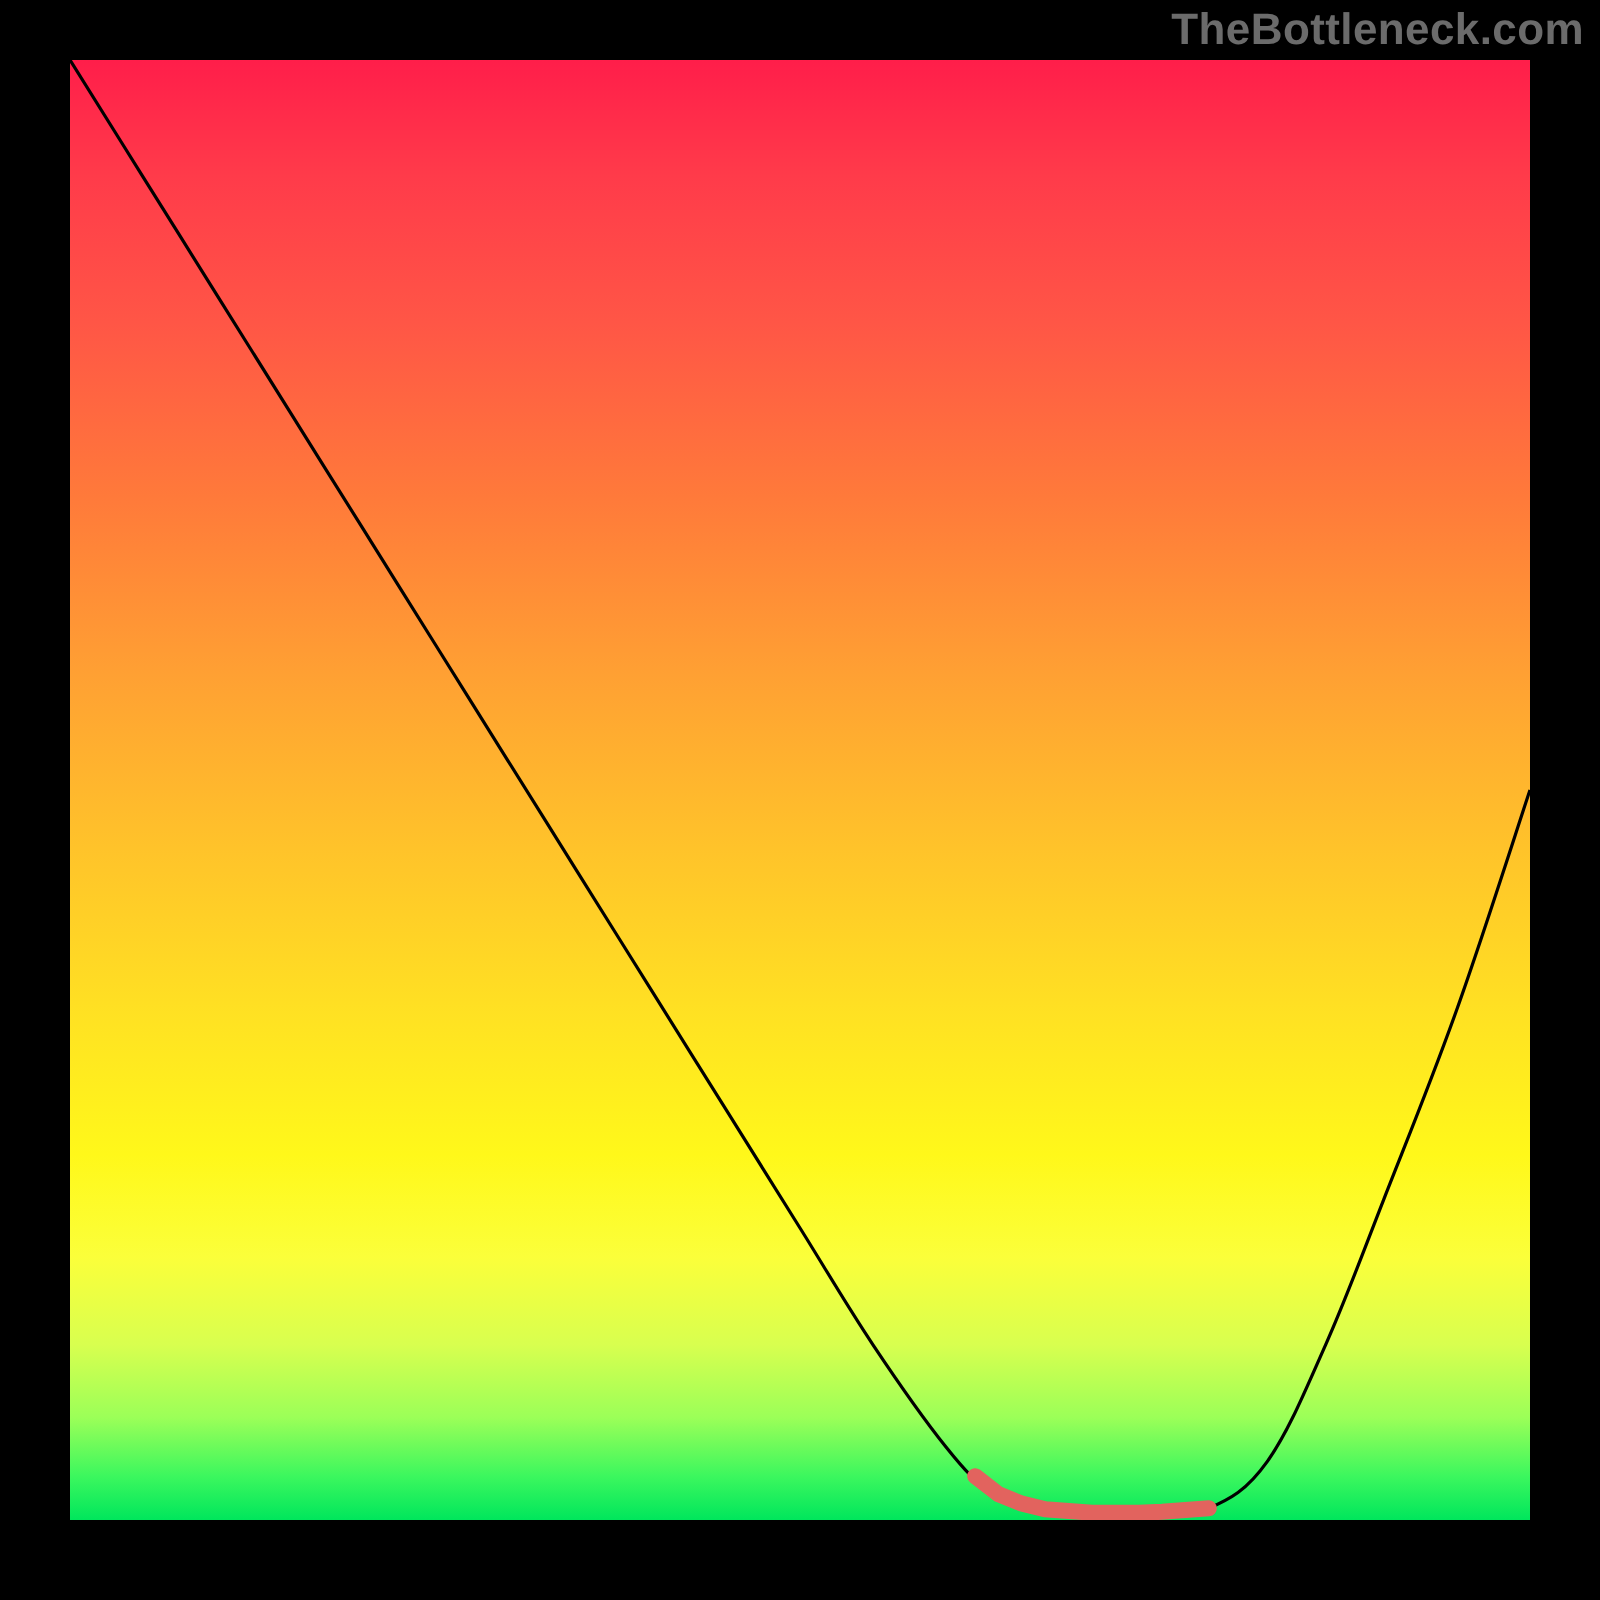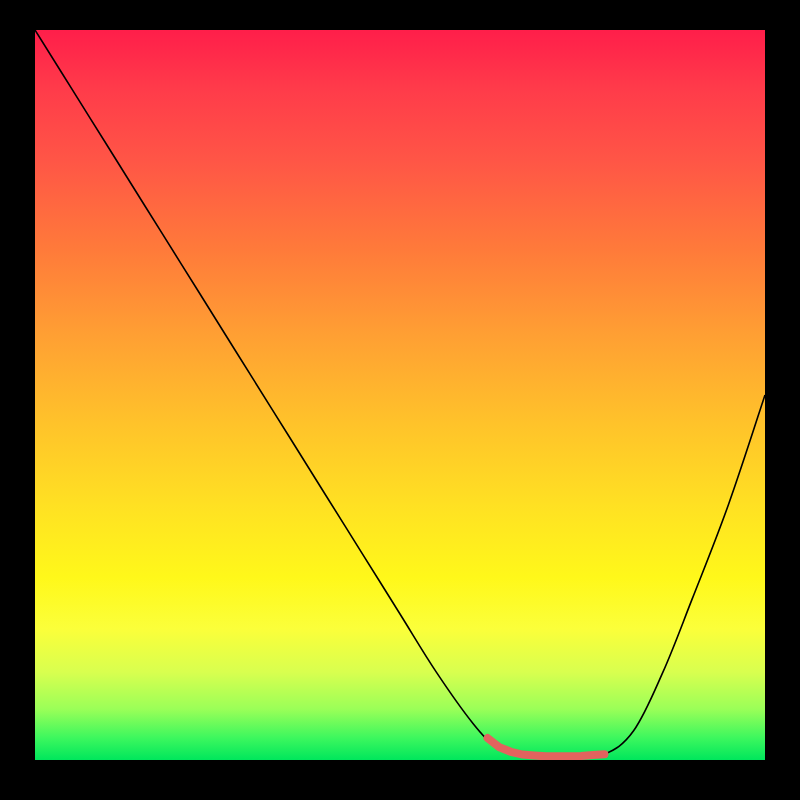--- a/index.html
+++ b/index.html
@@ -47,20 +47,21 @@
     position: absolute;
     left: 0; top: 0;
     width: 100%; height: 100%;
     pointer-events: none;
   }
 </style>
 </head>
 <body>
 <div class="frame">
 
+  <div class="watermark">TheBottleneck.com</div>
 
   <div class="plot-area">
     <svg class="curve-layer" viewBox="0 0 100 100" preserveAspectRatio="none">
       <path id="main-curve" fill="none" stroke="#000" stroke-width="0.22" d="M 0 0 C 0.8999999999999999 1.44, 3.2 5.12, 5 8 C 6.8 10.879999999999999, 8.2 13.120000000000001, 10 16 C 11.8 18.88, 13.2 21.12, 15 24 C 16.8 26.88, 18.2 29.12, 20 32 C 21.8 34.88, 23.2 37.12, 25 40 C 26.8 42.88, 28.2 45.12, 30 48 C 31.8 50.88, 33.2 53.12, 35 56 C 36.8 58.88, 38.2 61.12, 40 64 C 41.8 66.88, 43.2 69.12, 45 72 C 46.8 74.88, 48.2 77.12, 50 80 C 51.8 82.88, 53.2 85.3, 55 88 C 56.8 90.7, 58.56 93.2, 60 95 C 61.44 96.8, 61.92 97.244, 63 98 C 64.08 98.756, 64.74 98.93, 66 99.2 C 67.26 99.47, 68.56 99.446, 70 99.5 C 71.44 99.554, 72.56 99.554, 74 99.5 C 75.44 99.446, 76.56 99.83, 78 99.2 C 79.44 98.57000000000001, 80.56 98.016, 82 96 C 83.44 93.984, 84.56 91.24, 86 88 C 87.44 84.76, 88.38 82.14, 90 78 C 91.62 73.86, 93.2 70.04, 95 65 C 96.8 59.96, 99.1 52.7, 100 50"></path>
       <path id="flat-marker" fill="none" stroke="#e2635e" stroke-width="1.1" stroke-linecap="round" d="M 62 97 L 63.6 98.24 L 65.2 98.88 L 66.8 99.26 L 68.4 99.38 L 70 99.5 L 71.6 99.5 L 73.2 99.5 L 74.8 99.44 L 76.4 99.32 L 78 99.2"></path>
     </svg>
   </div>
 
 </div>
 

